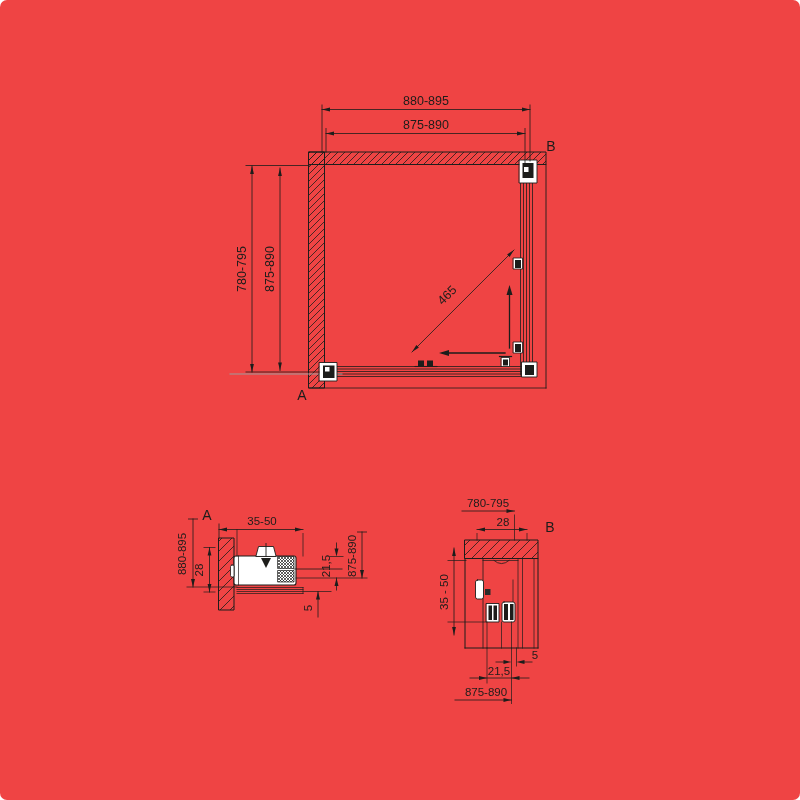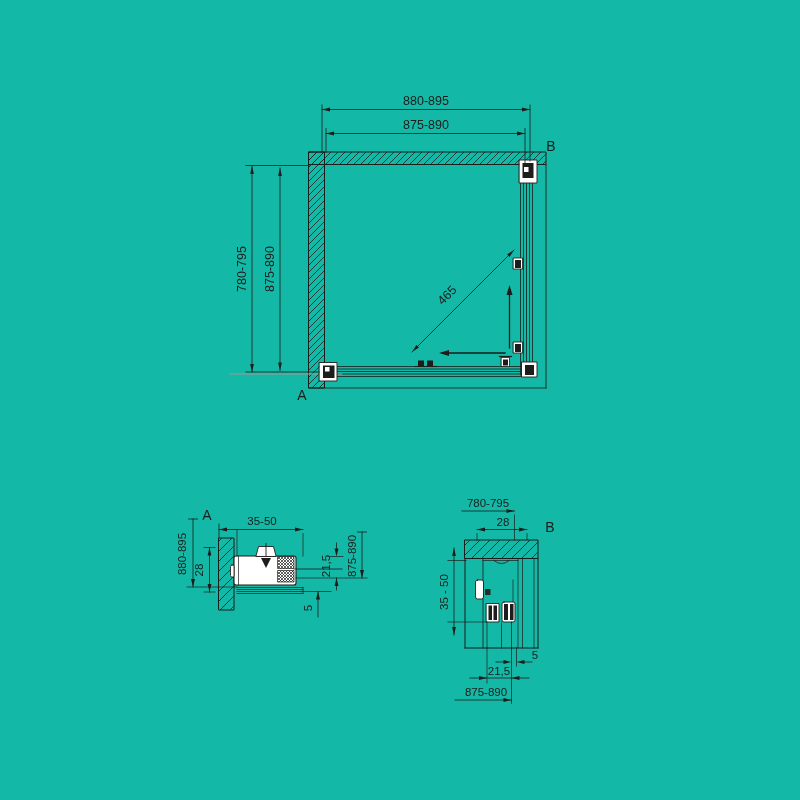--- a/index.html
+++ b/index.html
@@ -1,16 +1,16 @@
 <!DOCTYPE html>
 <html><head>
 <meta charset="utf-8">
 <style>
   html,body{margin:0;padding:0;background:#ffffff;}
-  .stage{width:800px;height:800px;background:#14b8a6;position:relative;}
+  .stage{width:800px;height:800px;background:#ef4444;position:relative;border-radius:7px;}
   svg{display:block;}
   .dim{font-family:"Liberation Sans",sans-serif;font-size:12.5px;fill:#1d1d1b;}
   .dimS{font-family:"Liberation Sans",sans-serif;font-size:11.5px;fill:#1d1d1b;}
   .lbl{font-family:"Liberation Sans",sans-serif;font-size:14px;fill:#1d1d1b;}
   line,path,rect,polyline{vector-effect:non-scaling-stroke;}
 </style>
 </head>
 <body>
 
 <div class="stage">

